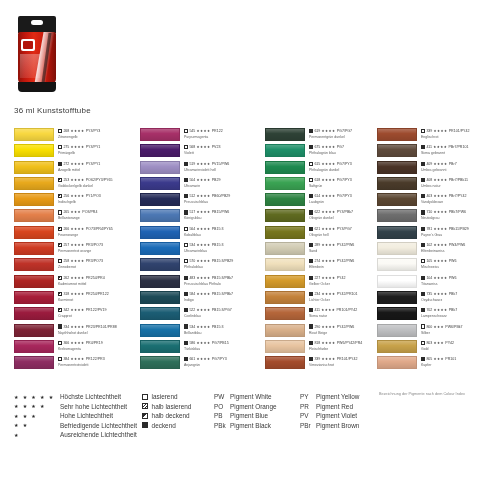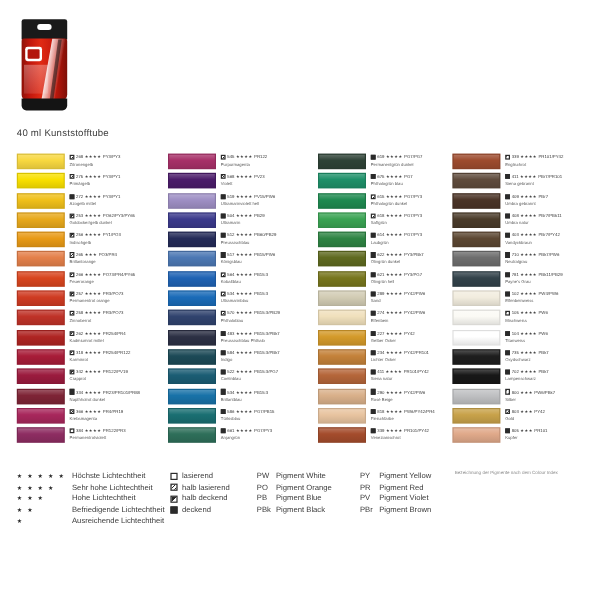--- a/index.html
+++ b/index.html
@@ -90,21 +90,21 @@
     <div class="tube-hang"></div>
     <div class="tube-body">
       <div class="tube-logo"></div>
       <div class="tube-txt"></div>
       <div class="tube-sheen"></div>
       <div class="tube-sheen2"></div>
     </div>
     <div class="tube-cap"></div>
   </div>
 
-  <div class="cap-text">40 ml Kunststofftube</div>
+  <div class="cap-text">36 ml Kunststofftube</div>
 
   <div class="cols">
     <div class="col col1">
         <div class="row">
           <div class="sw" style="background: rgb(248, 216, 64);">
             <div class="gl"></div>
           </div>
           <div class="meta">
             <div class="m1">
               <span class="op quarter"></span>

